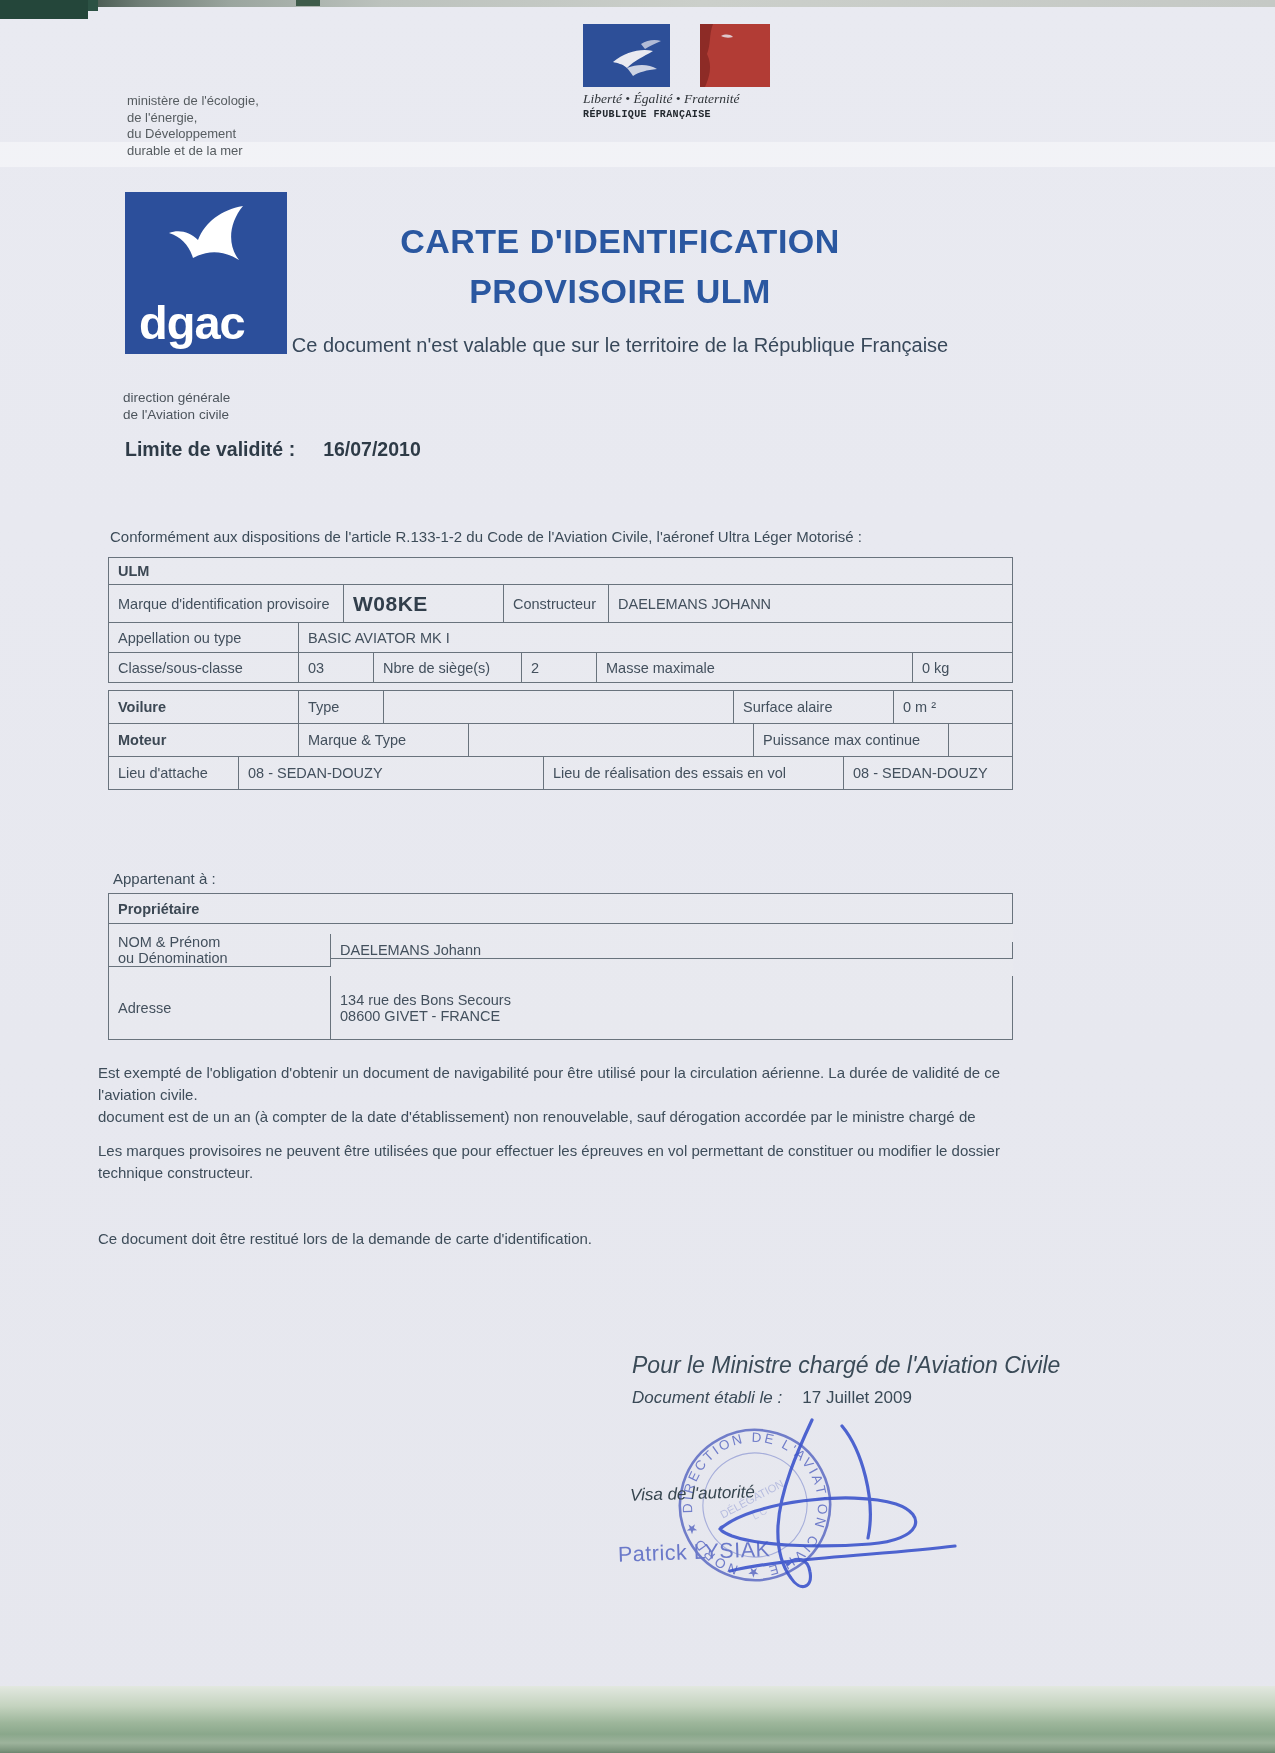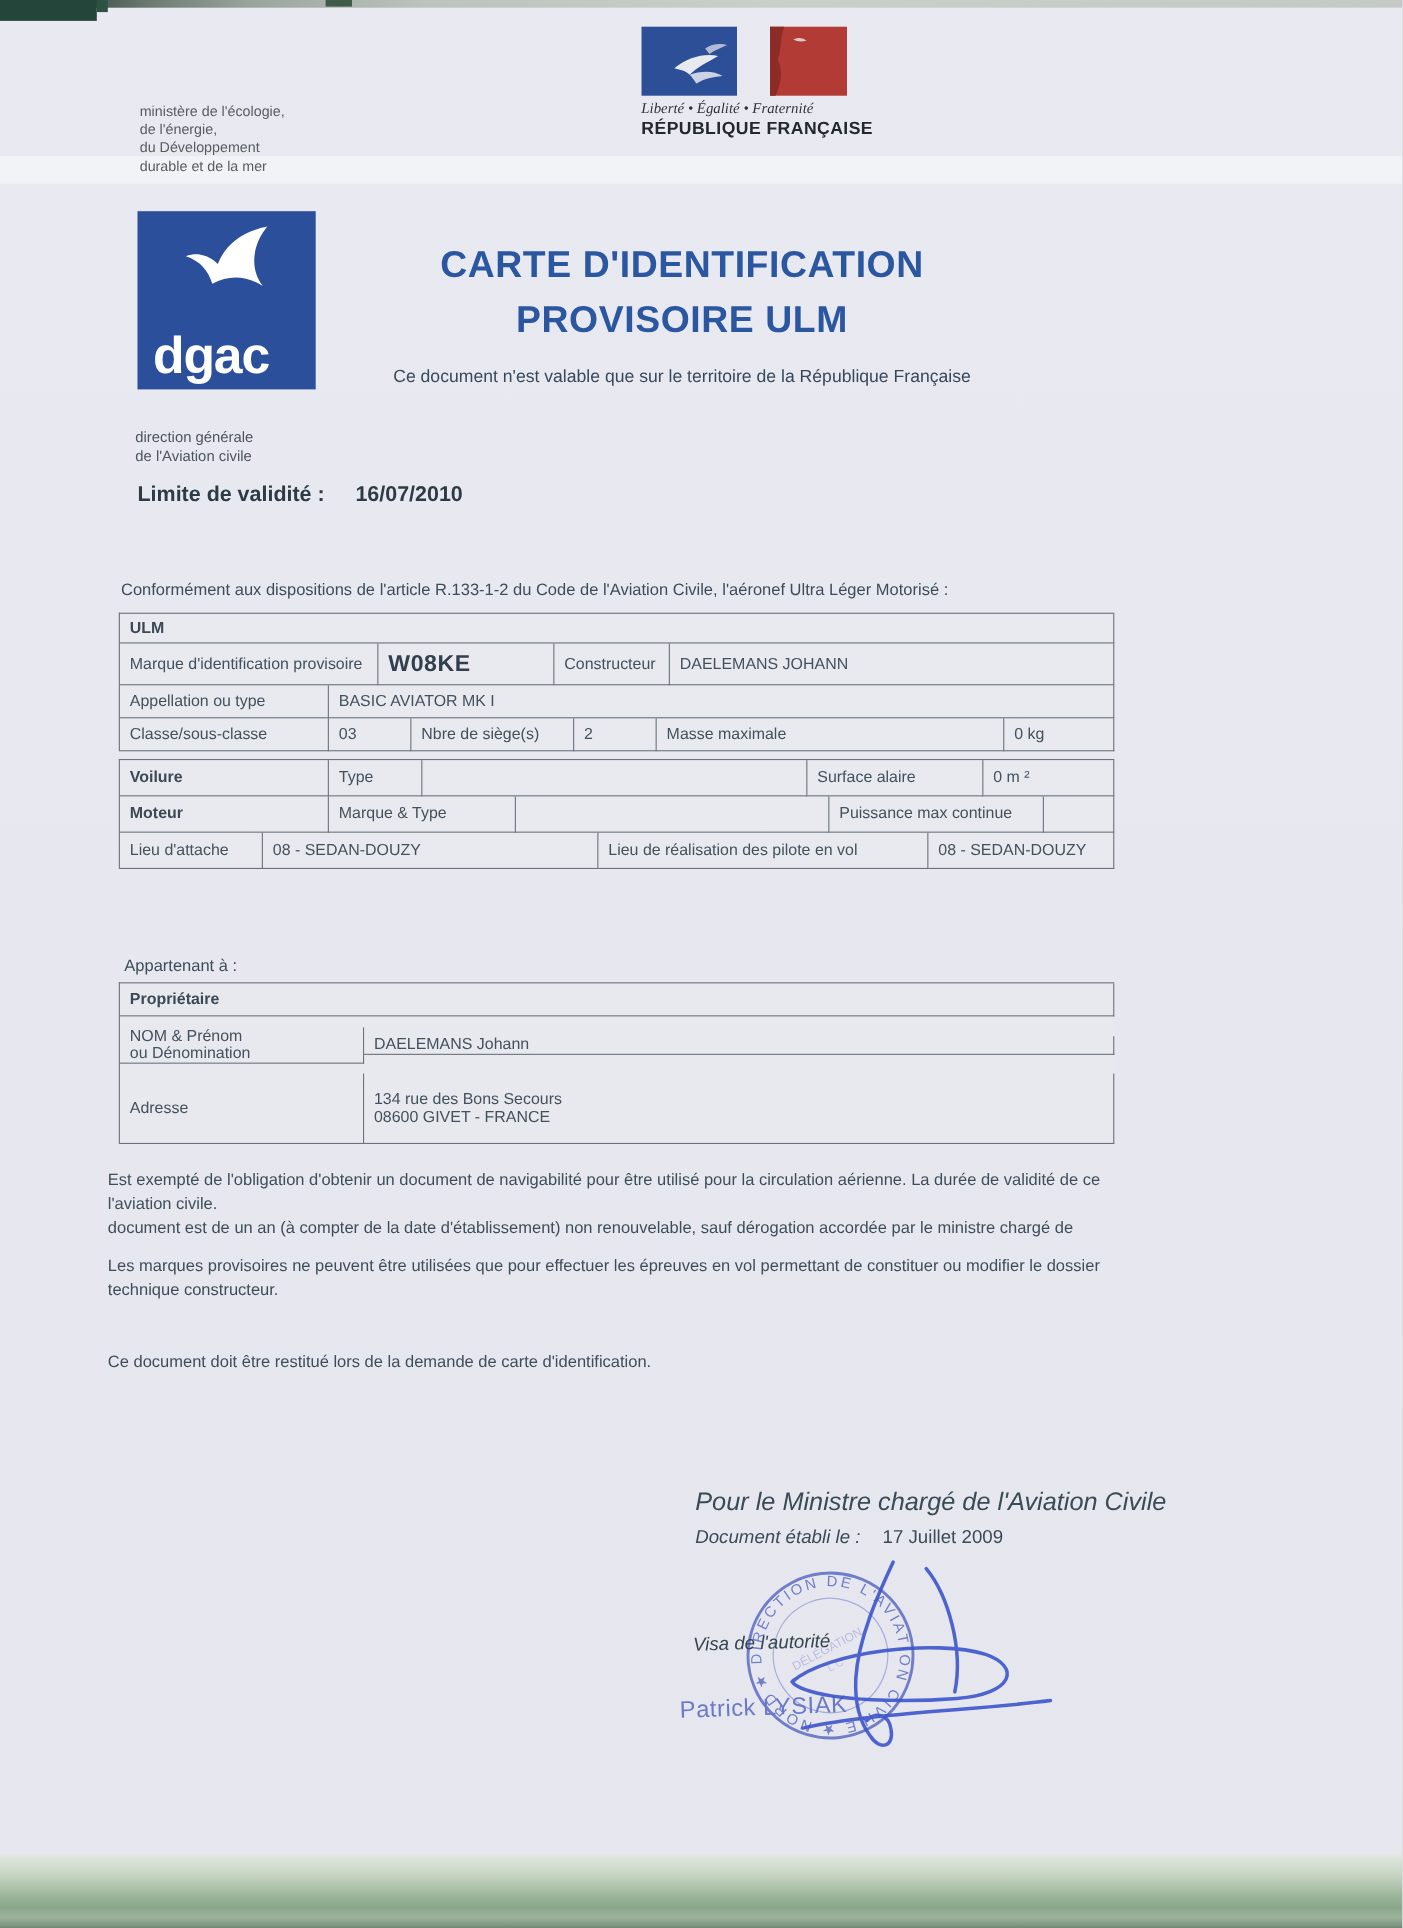--- a/index.html
+++ b/index.html
@@ -18,28 +18,28 @@
   .top-corner2 { left:88px; top:0; width:10px; height:11px; background:#2c5244; }
   .top-speck { left:296px; top:0; width:24px; height:6px; background:#3f5c4a; }
   .white-band { left:0; top:142px; width:1275px; height:25px; background:rgba(255,255,255,0.42); }
   .bottom-band { left:0; top:1686px; width:1275px; height:67px;
     background:linear-gradient(180deg,#e2e8e0 0%,#c4d3bf 30%,#9db69b 55%,#8aa78b 72%,#9db39c 85%,#7e977f 96%,#6c856f 100%); }
 
   
   .ministry { left:127px; top:93px; font-size:13px; line-height:16.5px; color:#565c60; }
   .marianne { left:583px; top:24px; }
   .motto { left:583px; top:91px; font-family:"Liberation Serif", serif; font-style:italic; font-size:13.5px; color:#2e3338; }
-  .republic { left:583px; top:109px; font-family:Liberation Sans, sans-serif; font-weight:bold; font-size:16px; letter-spacing:0.4px; color:#22282e; }
+  .republic { left:583px; top:109px; font-family:Liberation Mono, monospace; font-weight:bold; font-size:10px; letter-spacing:0.4px; color:#22282e; }
 
   .dgac { left:125px; top:192px; width:162px; height:162px; background:#2c4f9b; }
   .dgac-text { position:absolute; left:14px; bottom:8px; color:#fff; font-weight:bold; font-size:47px; letter-spacing:-1px; line-height:1; }
 
   .title-1 { left:0; top:222px; width:1240px; text-align:center; font-size:34px; font-weight:bold; letter-spacing:0.5px; color:#2a57a0; }
   .title-2 { left:0; top:272px; width:1240px; text-align:center; font-size:34px; font-weight:bold; letter-spacing:0.5px; color:#2a57a0; }
-  .subtitle { left:0; top:334px; width:1240px; text-align:center; font-size:16px; color:#38485a; }
+  .subtitle { left:0; top:334px; width:1240px; text-align:center; font-size:20px; color:#38485a; }
 
   .direction { left:123px; top:389px; font-size:13.5px; line-height:17px; color:#4c545c; }
   .limite { left:125px; top:438px; font-size:19.5px; font-weight:bold; color:#2e3b47; display:flex; gap:28px; }
   .intro { left:110px; top:528px; font-size:15px; color:#3d4c59; }
 
   
   .tbl { position:absolute; border-top:1px solid #69737d; border-left:1px solid #69737d; background:rgba(255,255,255,0.05); }
   .trow { display:flex; }
   .cell { border-right:1px solid #69737d; border-bottom:1px solid #69737d; box-sizing:border-box;
     padding:0 9px; display:flex; flex-direction:column; justify-content:center; align-items:flex-start;
@@ -152,21 +152,21 @@
     <div class="trow" style="height:33px;">
       <div class="cell b" style="width:190px;">Moteur</div>
       <div class="cell" style="width:170px;">Marque &amp; Type</div>
       <div class="cell" style="width:285px;"></div>
       <div class="cell" style="width:195px;">Puissance max continue</div>
       <div class="cell" style="width:64px;"></div>
     </div>
     <div class="trow" style="height:33px;">
       <div class="cell" style="width:130px;">Lieu d'attache</div>
       <div class="cell" style="width:305px;">08 - SEDAN-DOUZY</div>
-      <div class="cell" style="width:300px;">Lieu de réalisation des pilote en vol</div>
+      <div class="cell" style="width:300px;">Lieu de réalisation des essais en vol</div>
       <div class="cell" style="width:169px;">08 - SEDAN-DOUZY</div>
     </div>
   </div>
 
   <div class="abs appartenant">Appartenant à :</div>
 
   <div class="tbl" style="left:108px; top:893px; width:904px;">
     <div class="trow" style="height:30px;">
       <div class="cell b" style="width:904px;">Propriétaire</div>
     </div>

